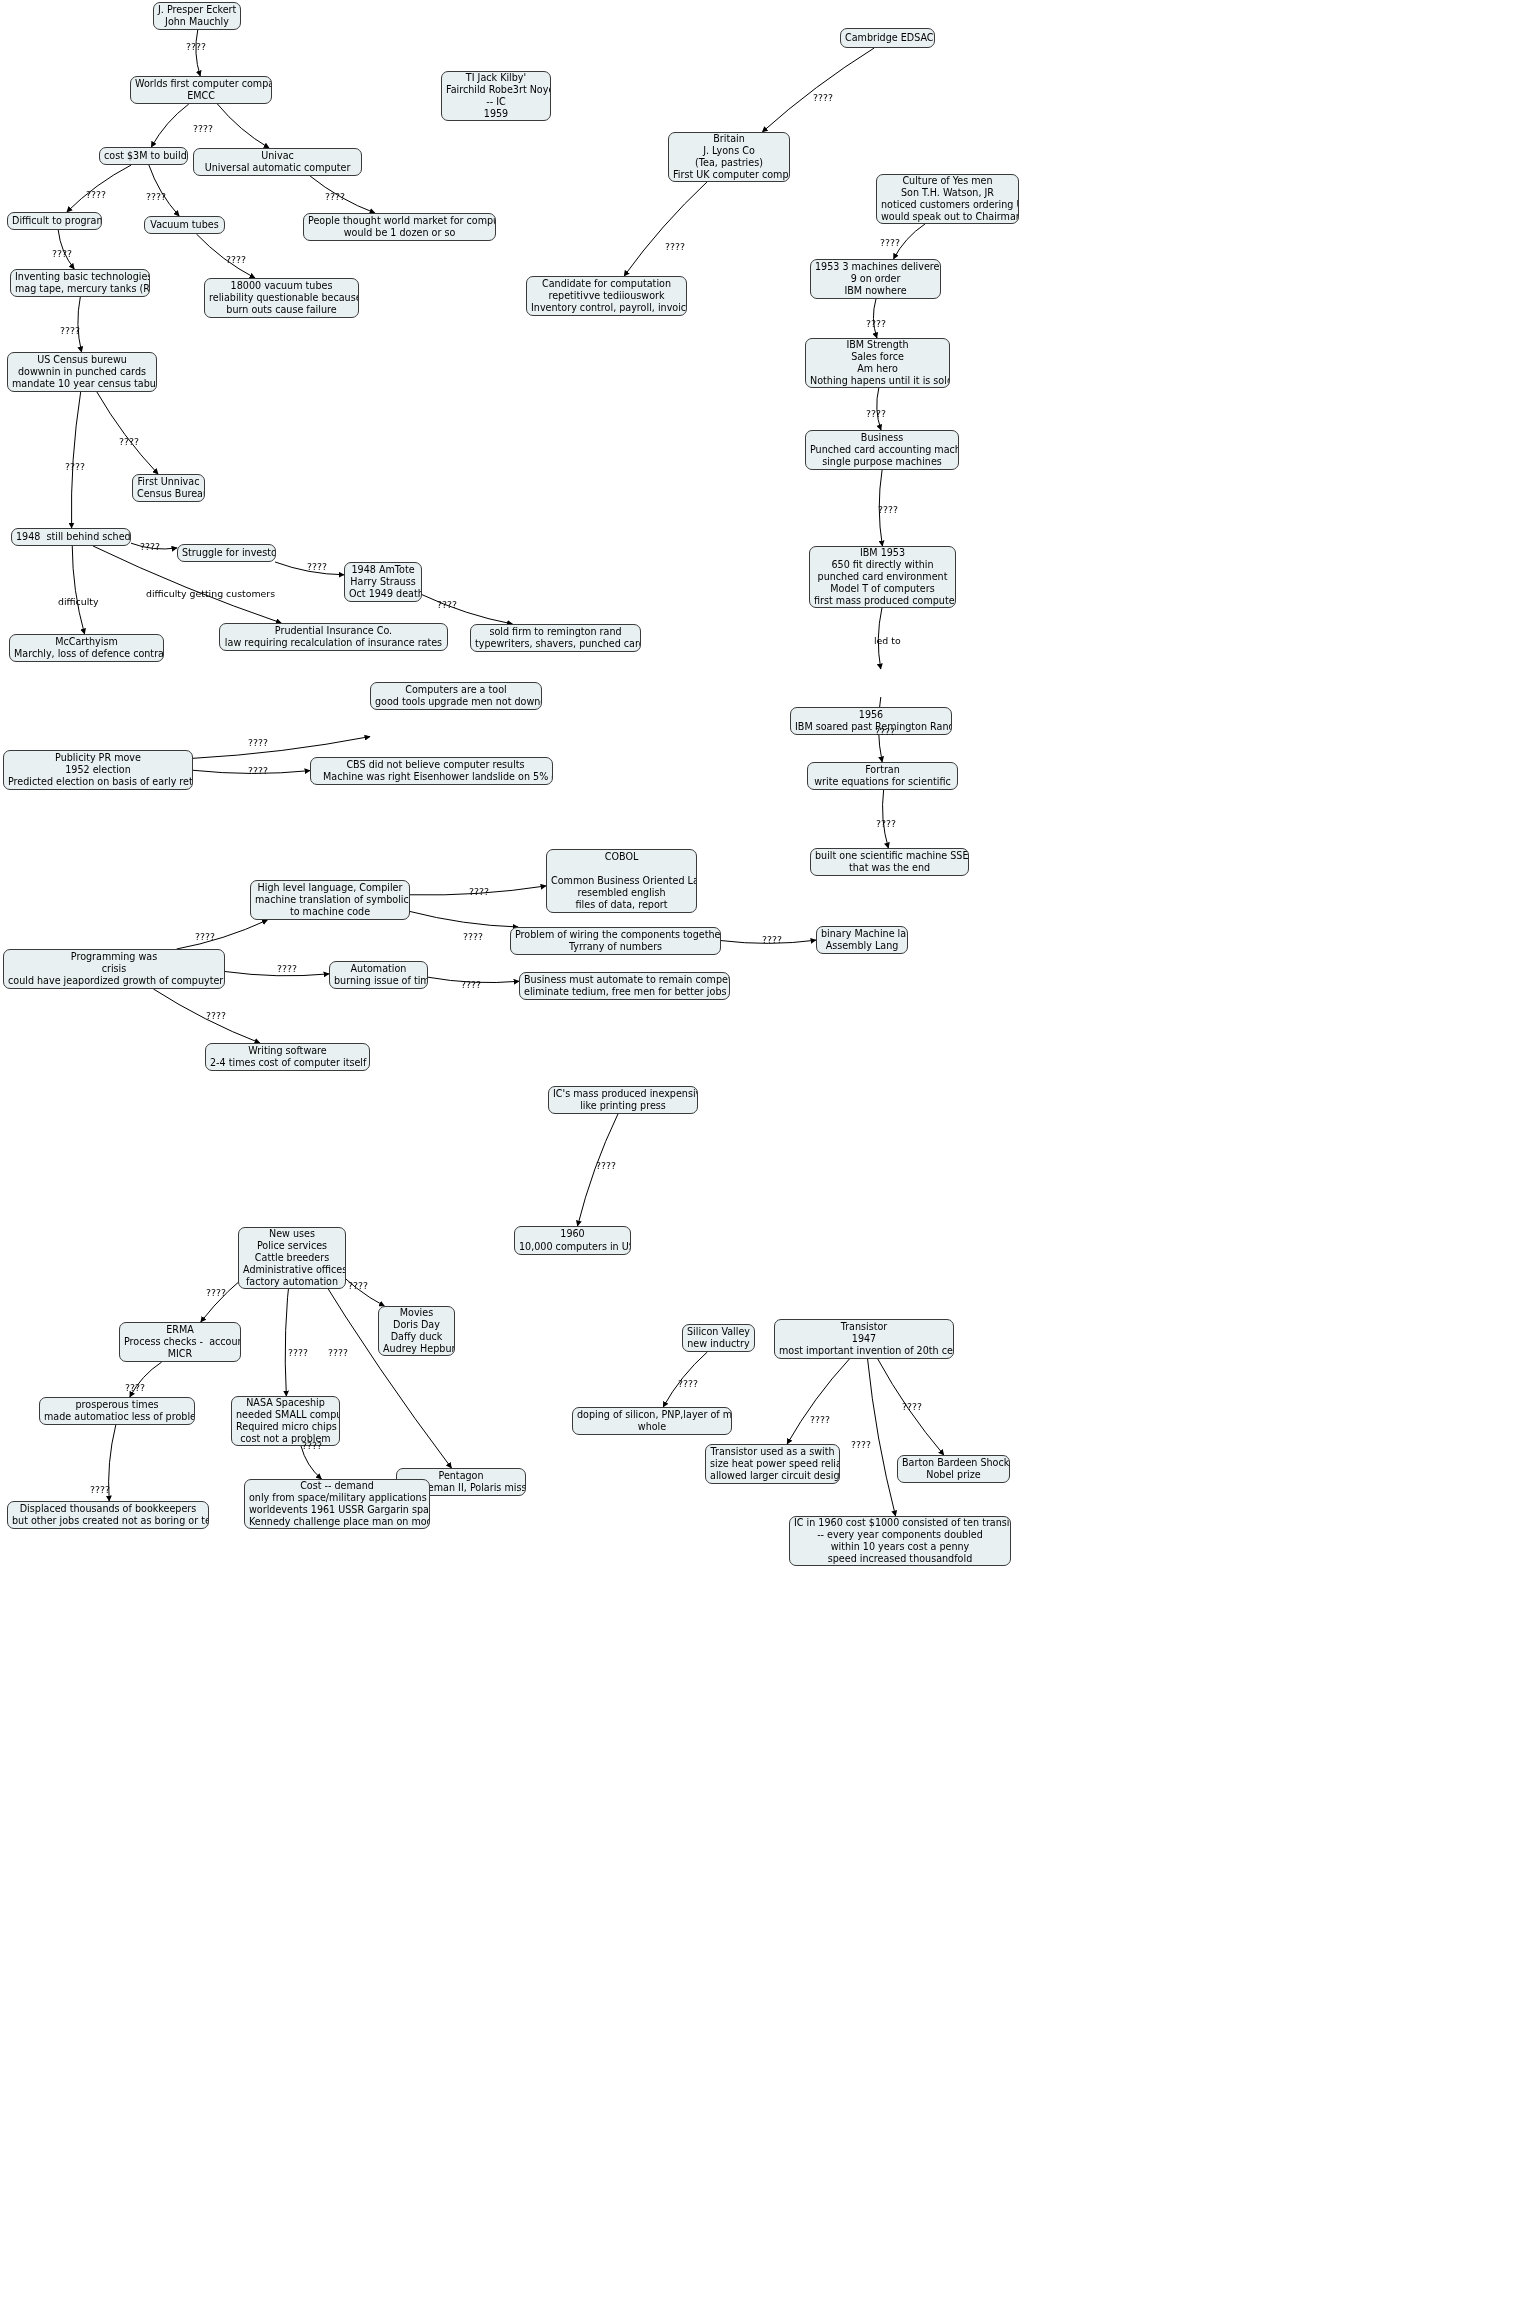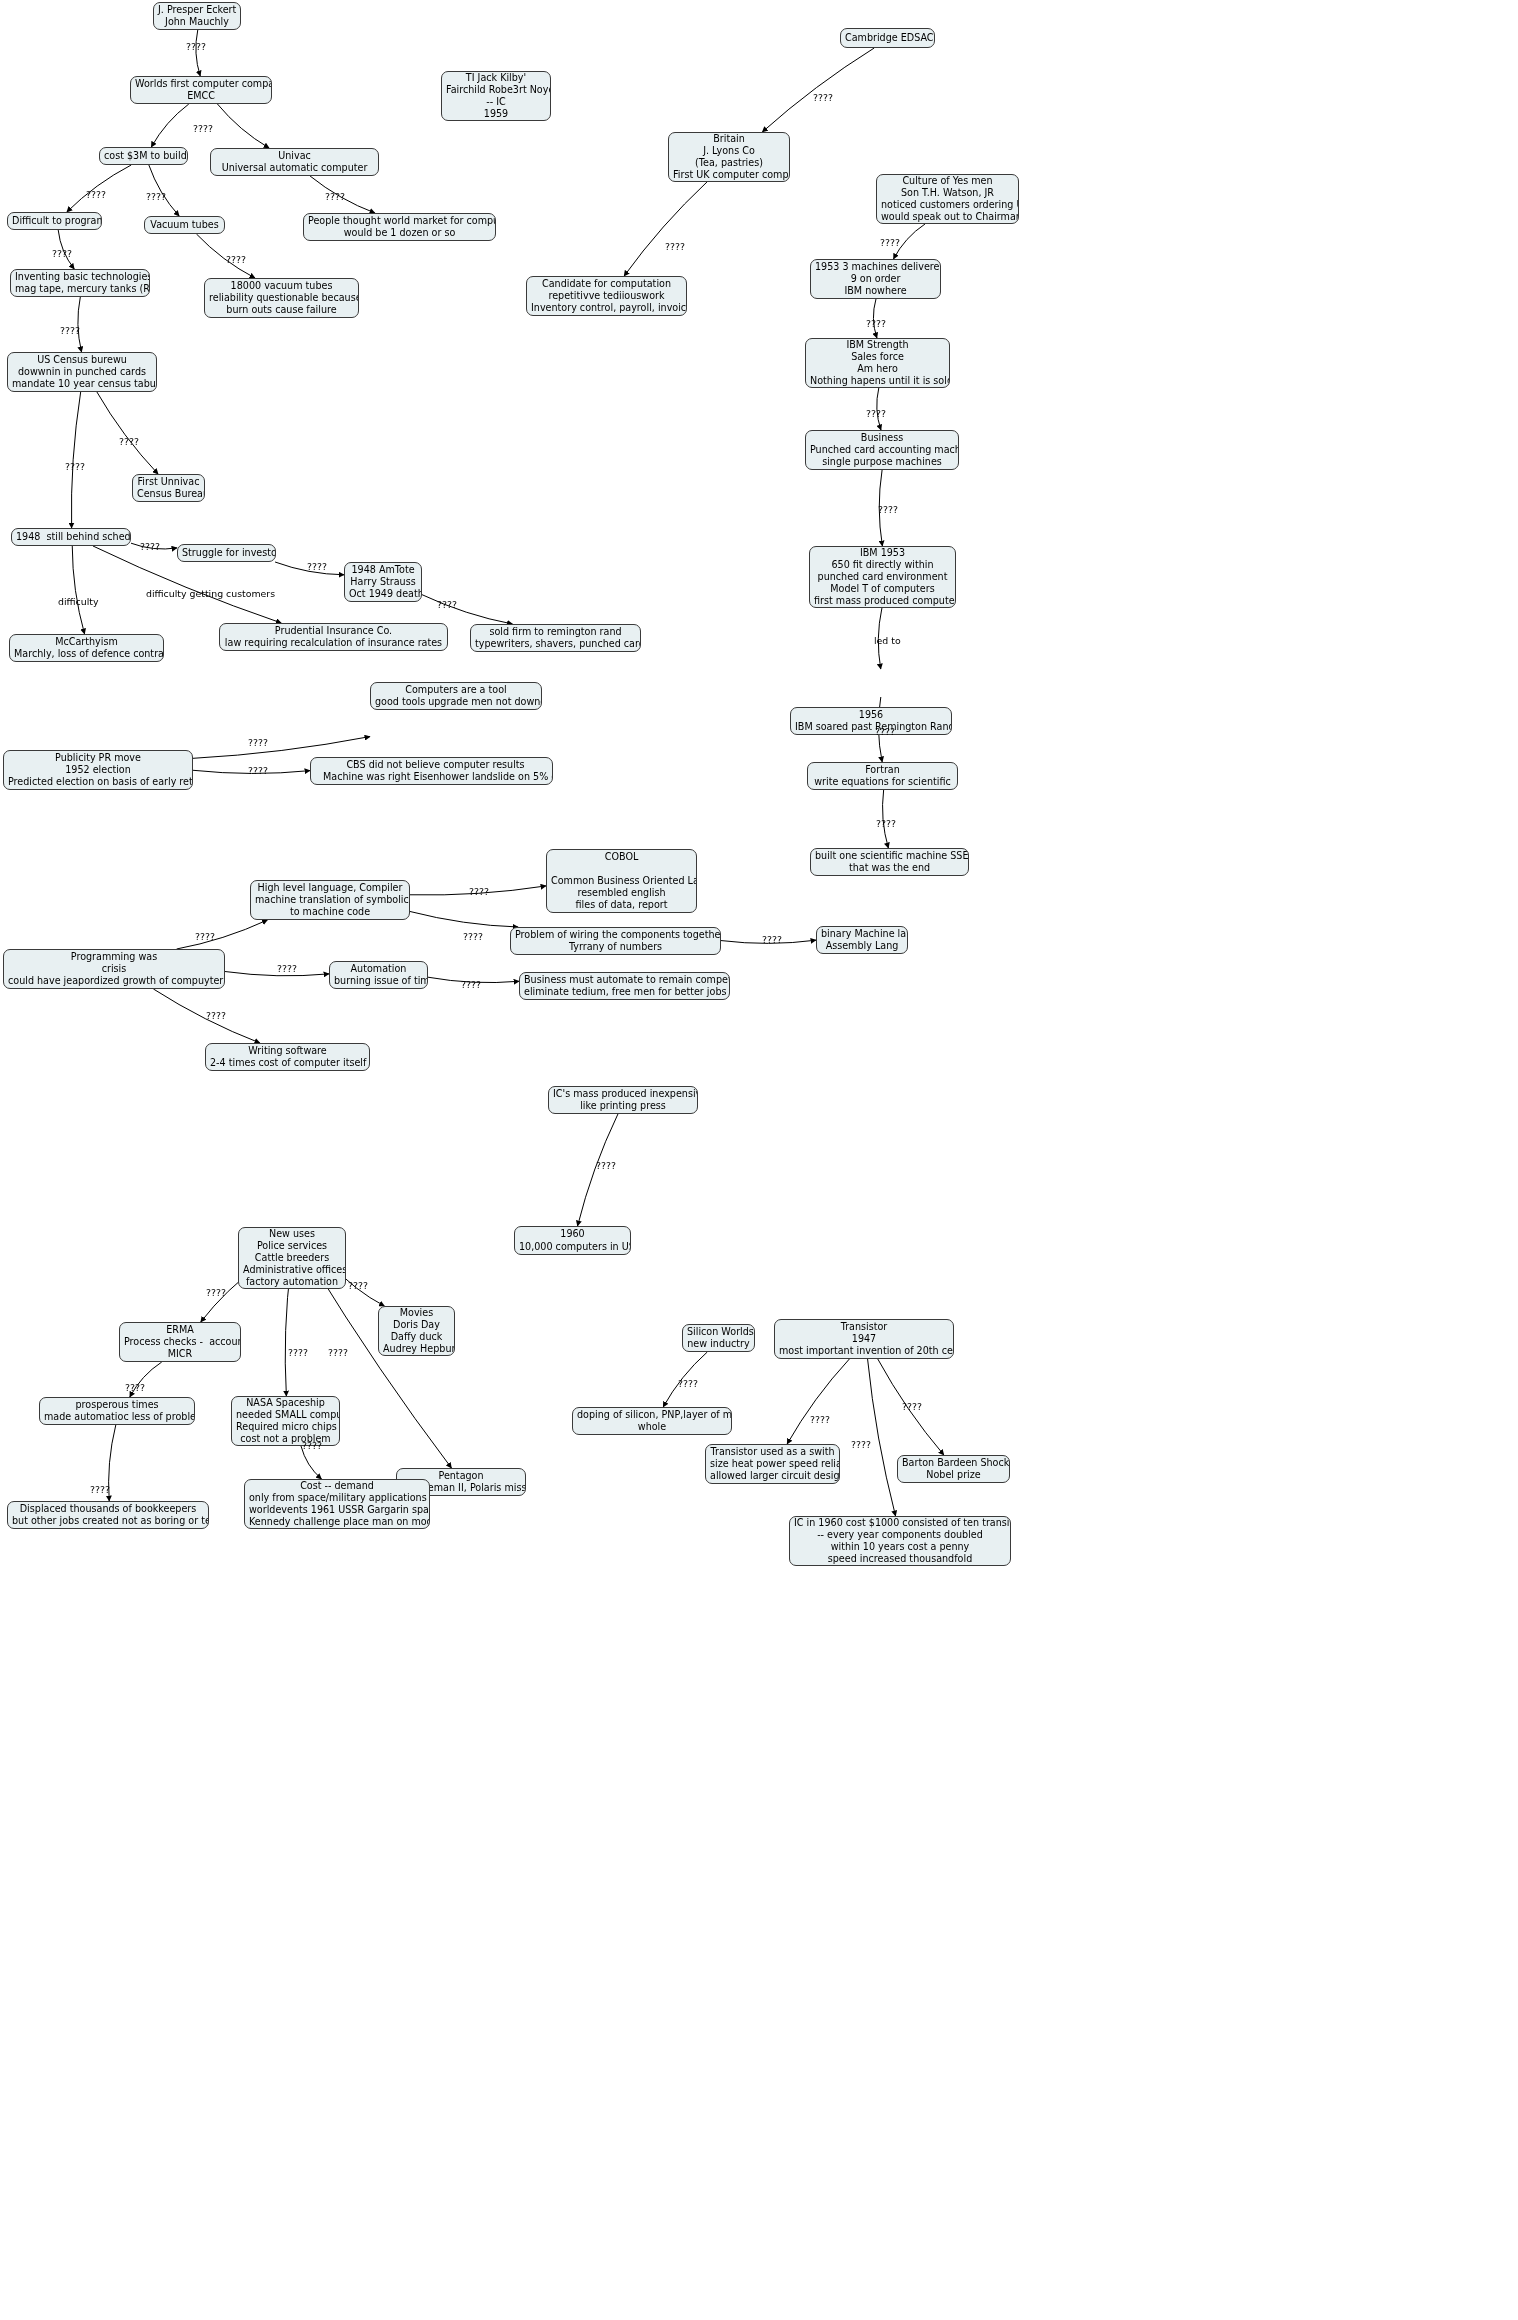--- a/index.html
+++ b/index.html
@@ -107,21 +107,21 @@
       <div class="node" style="left: 153px; top: 2px; width: 88px; height: 28px;"><span>J. Presper Eckert
 John Mauchly</span></div>
       <div class="node" style="left: 130px; top: 76px; width: 142px; height: 28px;"><span>Worlds first computer company
 EMCC</span></div>
       <div class="node" style="left: 441px; top: 71px; width: 110px; height: 50px;"><span>TI Jack Kilby'
 Fairchild Robe3rt Noyce
 -- IC
 1959</span></div>
       <div class="node" style="left: 840px; top: 28px; width: 95px; height: 20px;"><span>Cambridge EDSAC</span></div>
       <div class="node" style="left: 99px; top: 147px; width: 89px; height: 18px;"><span>cost $3M to build</span></div>
-      <div class="node" style="left: 210px; top: 148px; width: 169px; height: 28px;"><span>Univac
+      <div class="node" style="left: 193px; top: 148px; width: 169px; height: 28px;"><span>Univac
 Universal automatic computer</span></div>
       <div class="node" style="left: 668px; top: 132px; width: 122px; height: 50px;"><span>Britain
 J. Lyons Co
 (Tea, pastries)
 First UK computer company</span></div>
       <div class="node" style="left: 876px; top: 174px; width: 143px; height: 50px;"><span>Culture of Yes men
 Son T.H. Watson, JR
 noticed customers ordering Univac
 would speak out to Chairman</span></div>
       <div class="node" style="left: 7px; top: 212px; width: 95px; height: 18px;"><span>Difficult to program</span></div>
@@ -206,21 +206,21 @@
       <div class="node" style="left: 514px; top: 1226px; width: 117px; height: 29px;"><span>1960
 10,000 computers in USA</span></div>
       <div class="node" style="left: 238px; top: 1203px; width: 108px; height: 62px; margin-top: 24px;"><span>New uses
 Police services
 Cattle breeders
 Administrative offices
 factory automation</span></div>
       <div class="node" style="left: 774px; top: 1319px; width: 180px; height: 40px;"><span>Transistor
 1947
 most important invention of 20th century</span></div>
-      <div class="node" style="left: 682px; top: 1324px; width: 73px; height: 28px;"><span>Silicon Worlds
+      <div class="node" style="left: 682px; top: 1324px; width: 73px; height: 28px;"><span>Silicon Valley
 new inductry</span></div>
       <div class="node" style="left: 378px; top: 1306px; width: 77px; height: 50px;"><span>Movies
 Doris Day
 Daffy duck
 Audrey Hepburn</span></div>
       <div class="node" style="left: 119px; top: 1322px; width: 122px; height: 40px;"><span>ERMA
 Process checks -  accounts
 MICR</span></div>
       <div class="node" style="left: 572px; top: 1407px; width: 160px; height: 28px;"><span>doping of silicon, PNP,layer of metal
 whole</span></div>

